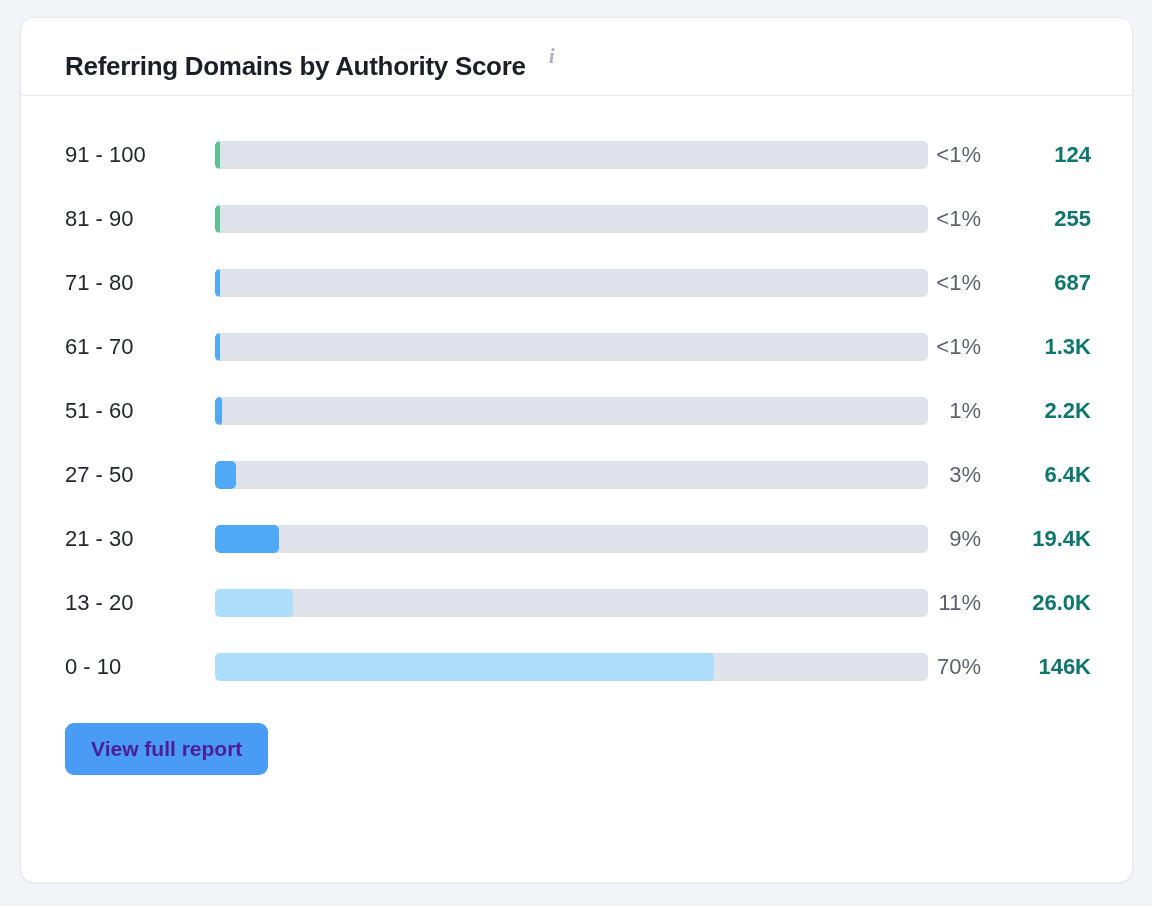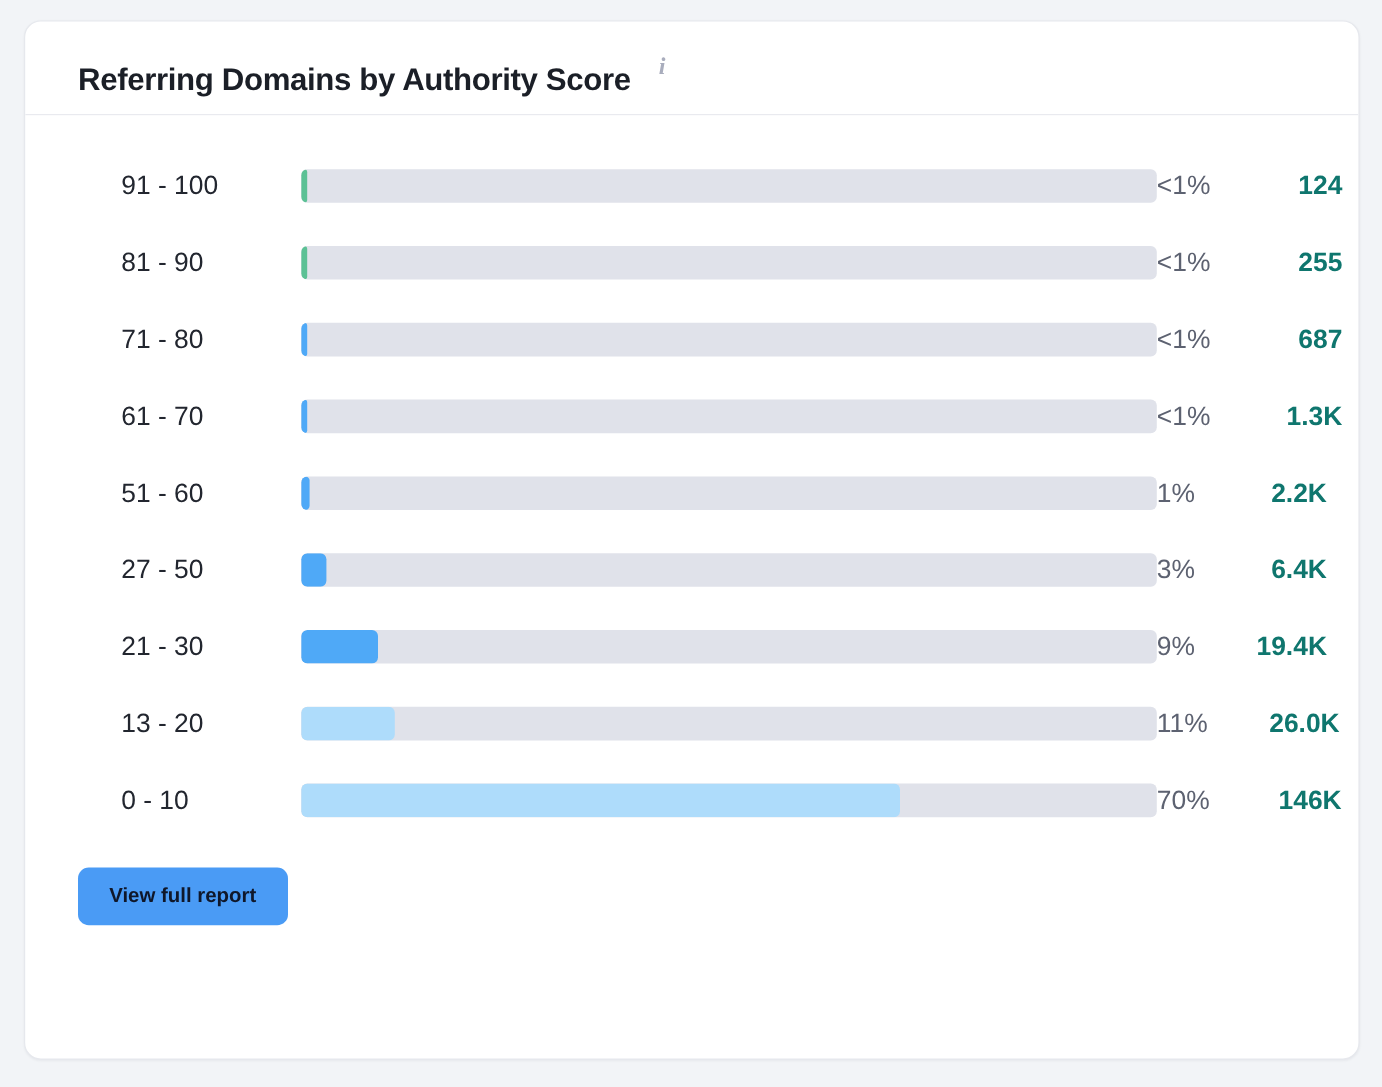--- a/index.html
+++ b/index.html
@@ -52,21 +52,20 @@
     font-family: "Liberation Serif", serif;
     font-style: italic;
     font-size: 20px;
     font-weight: bold;
     cursor: pointer;
     user-select: none;
   }
 
   .chart-body {
     padding: 27px 0 0 0;
-    margin-left: 36px;
   }
 
   .bar-row {
     display: flex;
     align-items: center;
     height: 64px;
     padding: 0 41px 0 44px;
   }
 
   .row-label {
@@ -116,22 +115,22 @@
     cursor: pointer;
   }
 
   .footer {
     padding: 24px 0 0 44px;
   }
 
   .report-button {
     display: inline-block;
     background: #4a9bf5;
-    color: #0f172a;
-    font-size: 17px;
+    color: #4c1d95;
+    font-size: 21px;
     font-weight: bold;
     border: none;
     border-radius: 9px;
     padding: 14px 26px;
     cursor: pointer;
     font-family: "Liberation Sans", sans-serif;
   }
 </style>
 </head>
 <body>

